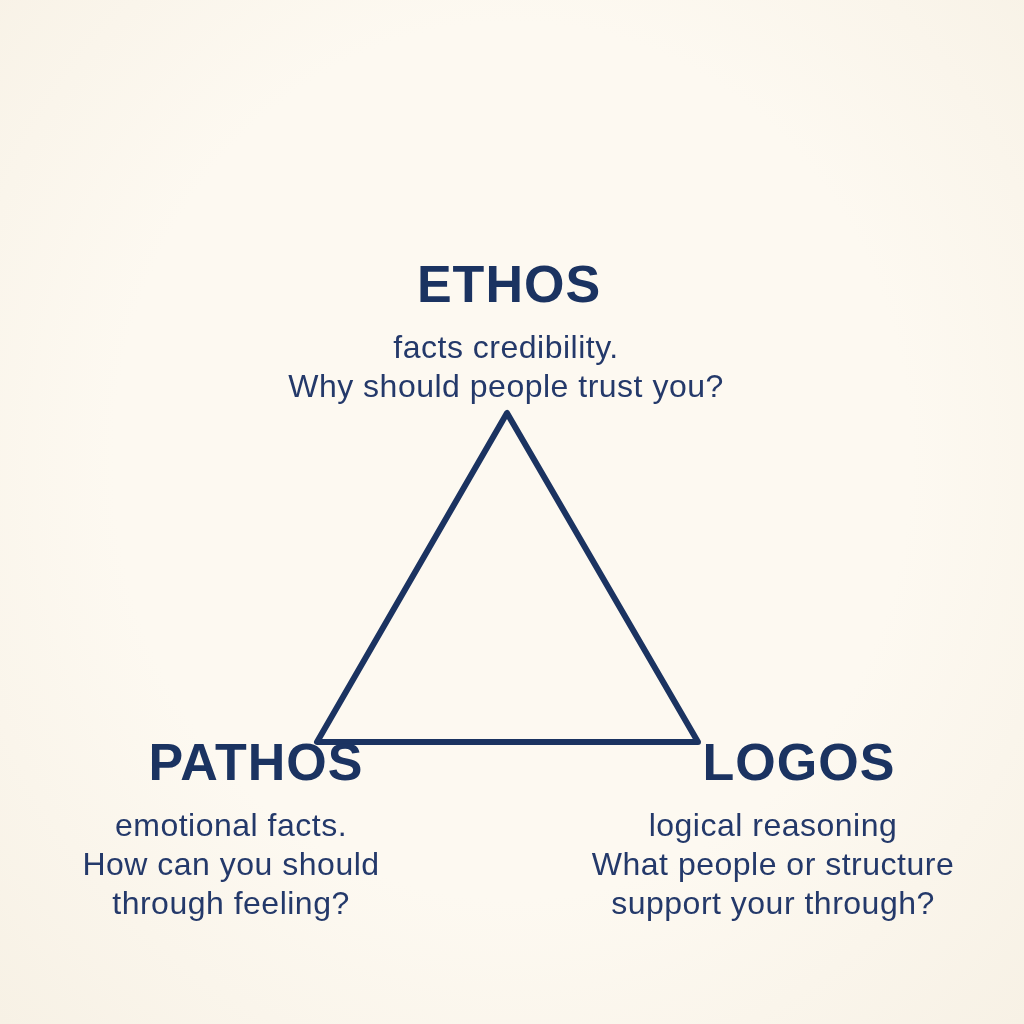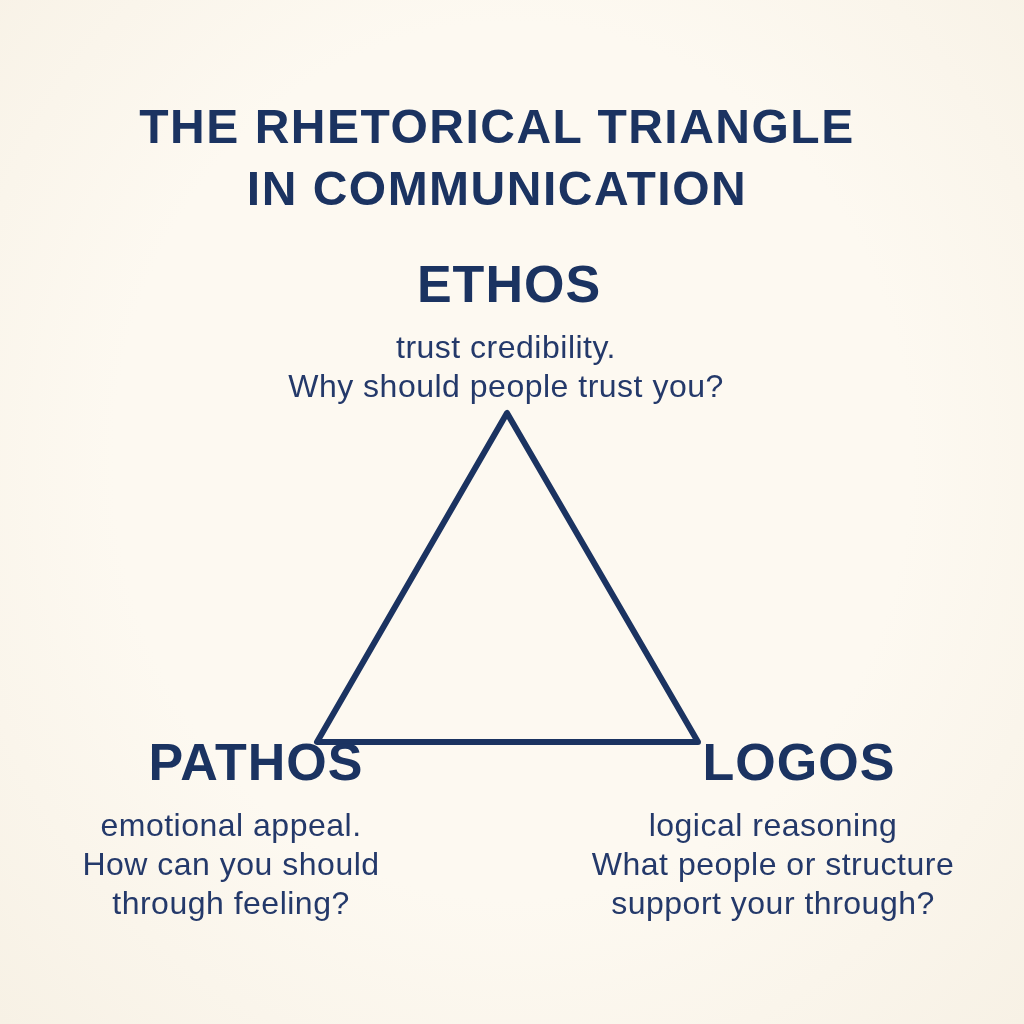--- a/index.html
+++ b/index.html
@@ -65,38 +65,34 @@
     stroke: var(--ink-strong);
     stroke-linejoin: round;
     stroke-linecap: round;
   }
 </style>
 </head>
 <body>
 
 <div class="canvas">
 
-  <header class="abs title">
-    <div>THE RHETORICAL TRIANGLE</div>
-    <div>IN COMMUNICATION</div>
-  </header>
 
   <svg class="triangle-svg" viewBox="0 0 1024 1024" aria-hidden="true">
     <polygon points="507,413 317,742 698,742" stroke-width="6"></polygon>
   </svg>
 
   <h2 class="abs node-label ethos-label">ETHOS</h2>
   <p class="abs node-desc ethos-desc">
-    <span>trust credibility.</span><br>
+    <span>facts credibility.</span><br>
     <span>Why should people trust you?</span>
   </p>
 
   <h2 class="abs node-label pathos-label">PATHOS</h2>
   <p class="abs node-desc pathos-desc">
-    <span>emotional appeal.</span><br>
+    <span>emotional facts.</span><br>
     <span>How can you should</span><br>
     <span>through feeling?</span>
   </p>
 
   <h2 class="abs node-label logos-label">LOGOS</h2>
   <p class="abs node-desc logos-desc">
     <span>logical reasoning</span><br>
     <span>What people or structure</span><br>
     <span>support your through?</span>
   </p>

